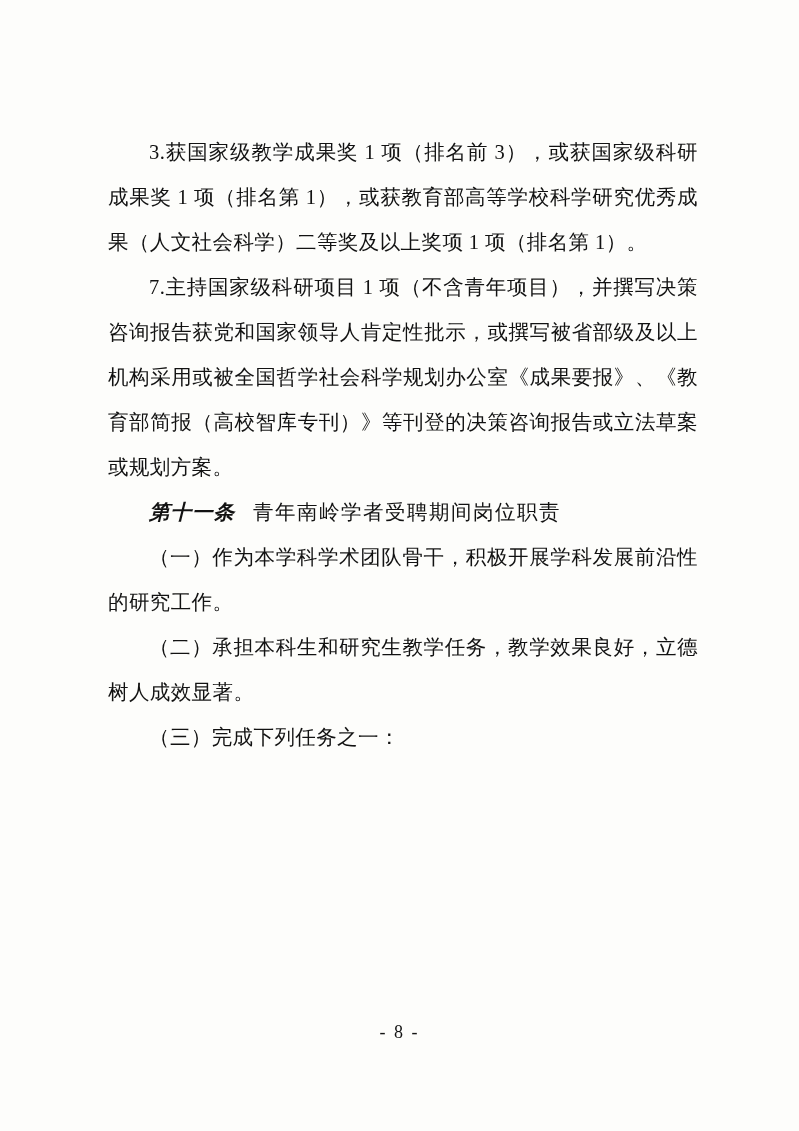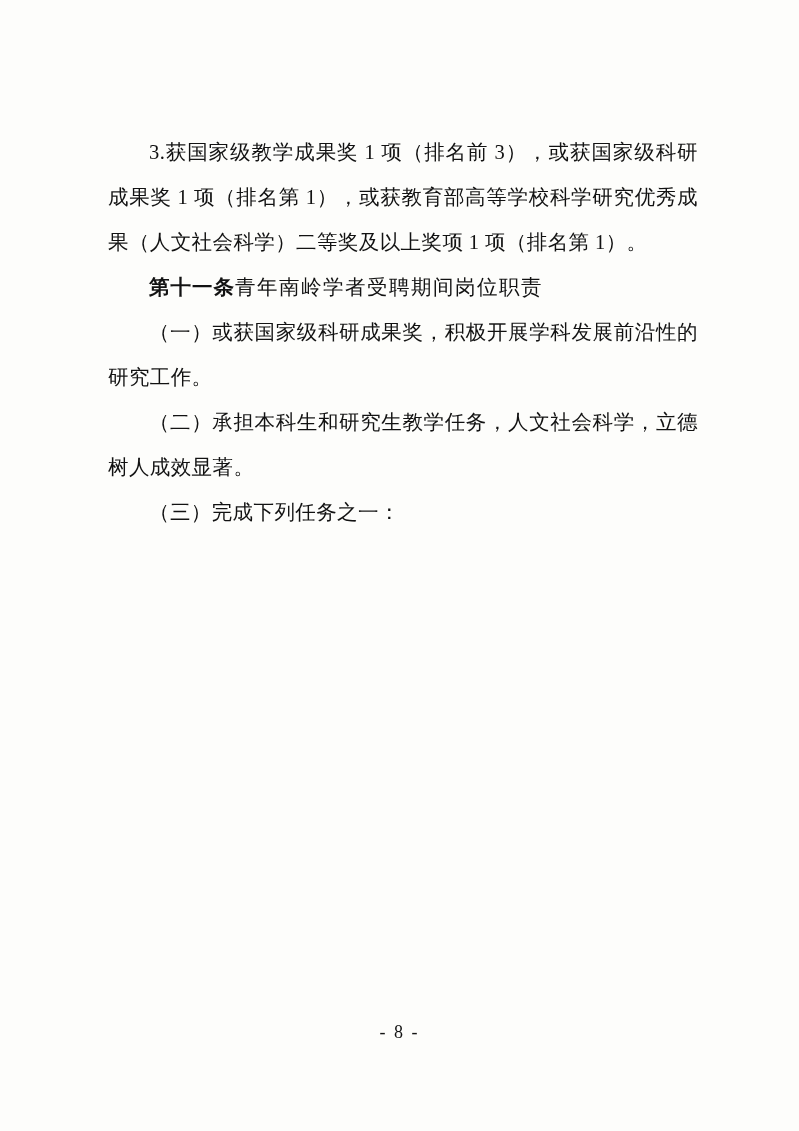--- a/index.html
+++ b/index.html
@@ -42,22 +42,24 @@
   .heading-line {
     margin: 0;
     font-size: 20.5px;
     line-height: 45px;
     text-indent: 2em;
     letter-spacing: 0.4px;
   }
   .heading-label {
     font-weight: bold;
     letter-spacing: 1px;
+    font-style: italic;
   }
   .heading-text {
+    margin-left: 18px;
     letter-spacing: 1.5px;
   }
   .footer {
     position: absolute;
     left: 0;
     top: 1022px;
     width: 799px;
     text-align: center;
     font-size: 18px;
     letter-spacing: 2px;
@@ -69,27 +71,28 @@
     padding-left: 0px;
   }
 </style>
 </head>
 <body>
 
 <div class="page">
   <div class="content">
 
     <p class="para">3.获国家级教学成果奖 1 项（排名前 3），或获国家级科研成果奖 1 项（排名第 1），或获教育部高等学校科学研究优秀成果（人文社会科学）二等奖及以上奖项 1 项（排名第 1）。</p>
+    <p class="para">7.主持国家级科研项目 1 项（不含青年项目），并撰写决策咨询报告获党和国家领导人肯定性批示，或撰写被省部级及以上机构采用或被全国哲学社会科学规划办公室《成果要报》、《教育部简报（高校智库专刊）》等刊登的决策咨询报告或立法草案或规划方案。</p>
 
     <p class="heading-line">
       <span class="heading-label">第十一条</span><span class="heading-text">青年南岭学者受聘期间岗位职责</span>
     </p>
 
-    <p class="para">（一）或获国家级科研成果奖，积极开展学科发展前沿性的研究工作。</p>
-    <p class="para">（二）承担本科生和研究生教学任务，人文社会科学，立德树人成效显著。</p>
+    <p class="para">（一）作为本学科学术团队骨干，积极开展学科发展前沿性的研究工作。</p>
+    <p class="para">（二）承担本科生和研究生教学任务，教学效果良好，立德树人成效显著。</p>
     <p class="para">（三）完成下列任务之一：</p>
 
   </div>
 
   <div class="footer">
     <span class="pagenum-wrap">- 8 -</span>
   </div>
 </div>
 
 </body></html>

